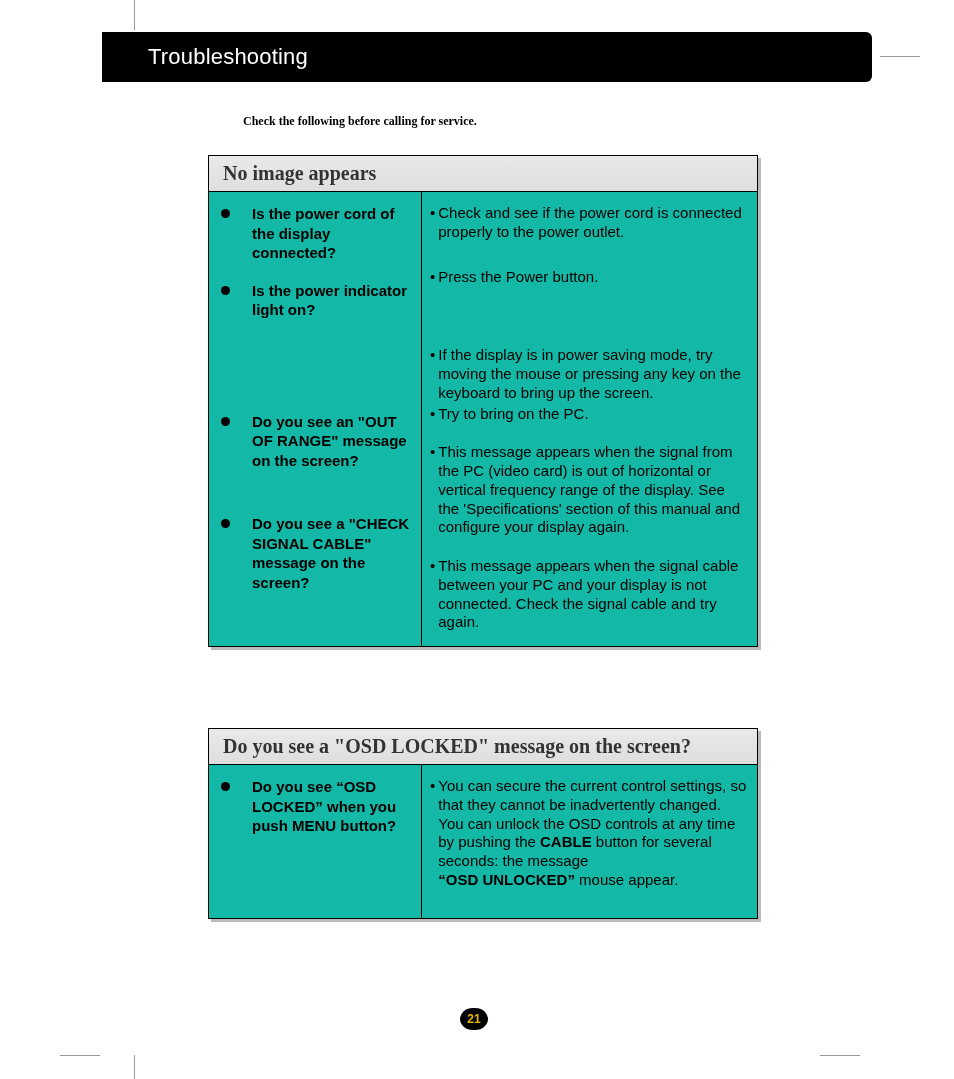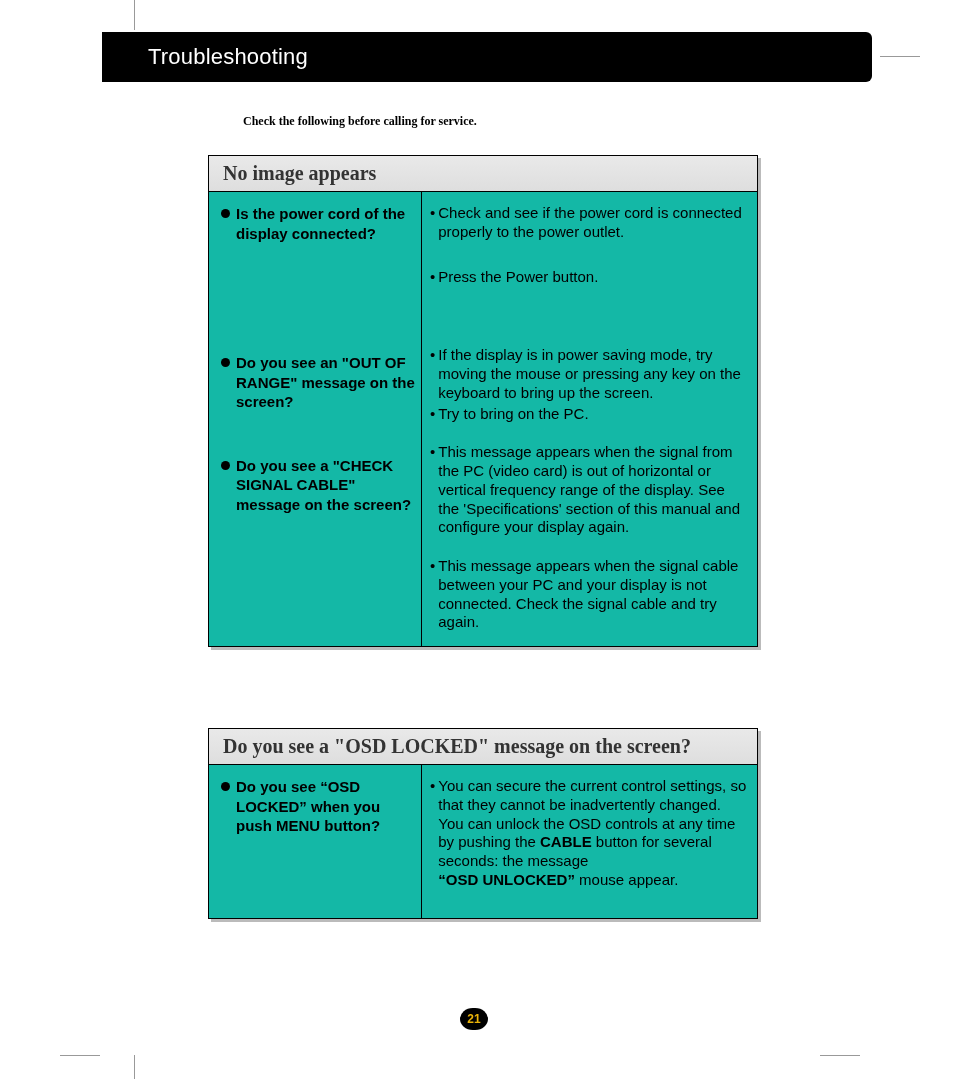--- a/index.html
+++ b/index.html
@@ -17,21 +17,21 @@
   
   .intro{position:absolute;left:195px;top:114px;font-family:Georgia,'Times New Roman',serif;font-weight:bold;font-size:12px;margin-left:48px;}
   
   .box{position:absolute;left:208px;width:548px;border:1px solid #000;box-shadow:3px 3px 0 #bbb;background:#14b8a6;}
   .box-hdr{background:linear-gradient(#e9e9e9,#dedede);border-bottom:1px solid #000;font-family:Georgia,'Times New Roman',serif;font-weight:bold;font-size:20px;color:#333;padding:6px 14px;}
   .box-body{display:flex;}
   .col-q{width:196px;border-right:1px solid #000;padding:12px 4px 12px 12px;font-size:15px;}
   .col-a{flex:1;padding:12px 10px 12px 8px;font-size:15px;}
   .qitem{display:flex;align-items:flex-start;font-weight:bold;}
   .dot{width:9px;height:9px;background:#000;border-radius:50%;flex:0 0 auto;margin:5px 6px 0 0;}
-  .qtxt{line-height:1.3;}
+  .qtxt{line-height:1.3;margin-left:16px;}
   .abul{display:flex;align-items:flex-start;line-height:1.25;margin-bottom:2px;}
   .abul .lead{margin-right:3px;}
   .gap{height:18px;}
   .biggap{height:36px;}
   .bold{font-weight:bold;}
   
   .pg{position:absolute;left:460px;top:1008px;width:28px;height:22px;background:#000;border-radius:50%/55%;color:#eab308;font-size:12px;font-weight:bold;display:flex;align-items:center;justify-content:center;}
 </style>
 </head>
 <body>
@@ -51,20 +51,24 @@
 
   <div class="box" style="top:155px;">
     <div class="box-hdr">No image appears</div>
     <div class="box-body">
       <div class="col-q">
         <div class="qitem">
             <div class="dot"></div>
             <div class="qtxt">Is the power cord of the display connected?</div>
           </div>
         <div class="gap"></div>
+        <div class="qitem">
+            <div class="dot"></div>
+            <div class="qtxt">Is the power indicator light on?</div>
+          </div>
         <div class="biggap"></div>
         <div style="height:56px;"></div>
         <div class="qitem">
             <div class="dot"></div>
             <div class="qtxt">Do you see an "OUT OF RANGE" message on the screen?</div>
           </div>
         <div style="height:44px;"></div>
         <div class="qitem">
             <div class="dot"></div>
             <div class="qtxt">Do you see a "CHECK SIGNAL CABLE" message on the screen?</div>

